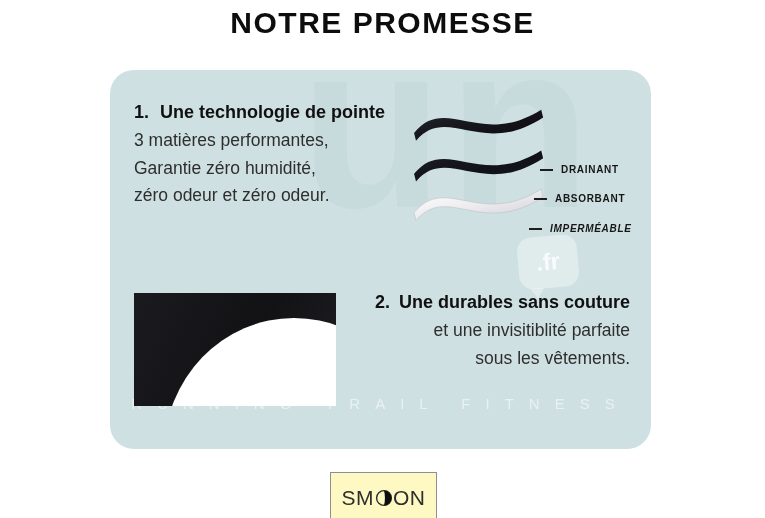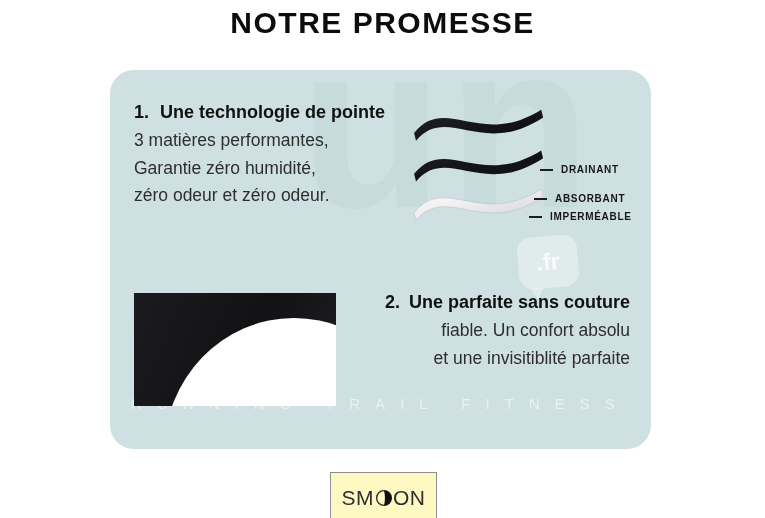--- a/index.html
+++ b/index.html
@@ -64,21 +64,21 @@
   .layer-label-row {
     position: absolute; display: flex; align-items: center; gap: 8px; margin-top: 37px;
   }
   .label-dash { width: 13px; height: 2px; background: #1d1d1d; flex: 0 0 auto; }
   .layer-label {
     font-size: 10px; font-weight: 800; letter-spacing: 0.7px; color: #161616;
     white-space: nowrap;
   }
   .row-drainant    { left: 430px; top: 57px; }
   .row-absorbant   { left: 424px; top: 86px; }
-  .row-impermeable { left: 419px; top: 104px; }
+  .row-impermeable { left: 419px; top: 116px; font-style: italic; }
 
   
   .photo {
     position: absolute; left: 24px; top: 223px; width: 202px; height: 113px;
     background: linear-gradient(115deg, #1b1b1f 0%, #121215 55%, #1e1e22 100%);
     overflow: hidden;
   }
   .photo-white {
     position: absolute; left: 30px; top: 25px; width: 260px; height: 270px;
     border-radius: 50%;
@@ -167,25 +167,25 @@
       <span class="layer-label">IMPERMÉABLE</span>
     </div>
 
     <div class="photo">
       <div class="photo-white"></div>
     </div>
 
     <div class="section2">
       <div class="s-heading">
         <span class="num">2.</span>
-        <span>Une parfaite sans couture</span>
+        <span>Une durables sans couture</span>
       </div>
       <div class="s-body">
-        <span>fiable. Un confort absolu</span>
         <span>et une invisitiblité parfaite</span>
+        <span>sous les vêtements.</span>
       </div>
     </div>
 
   </div>
 
   <div class="brand-box">
     <span class="brand-text">
       <span>SM</span>
       <svg class="moon-o" viewBox="0 0 18 18">
         <circle cx="9" cy="9" r="7.4" fill="none" stroke="#2e2e2e" stroke-width="1.4"></circle>

